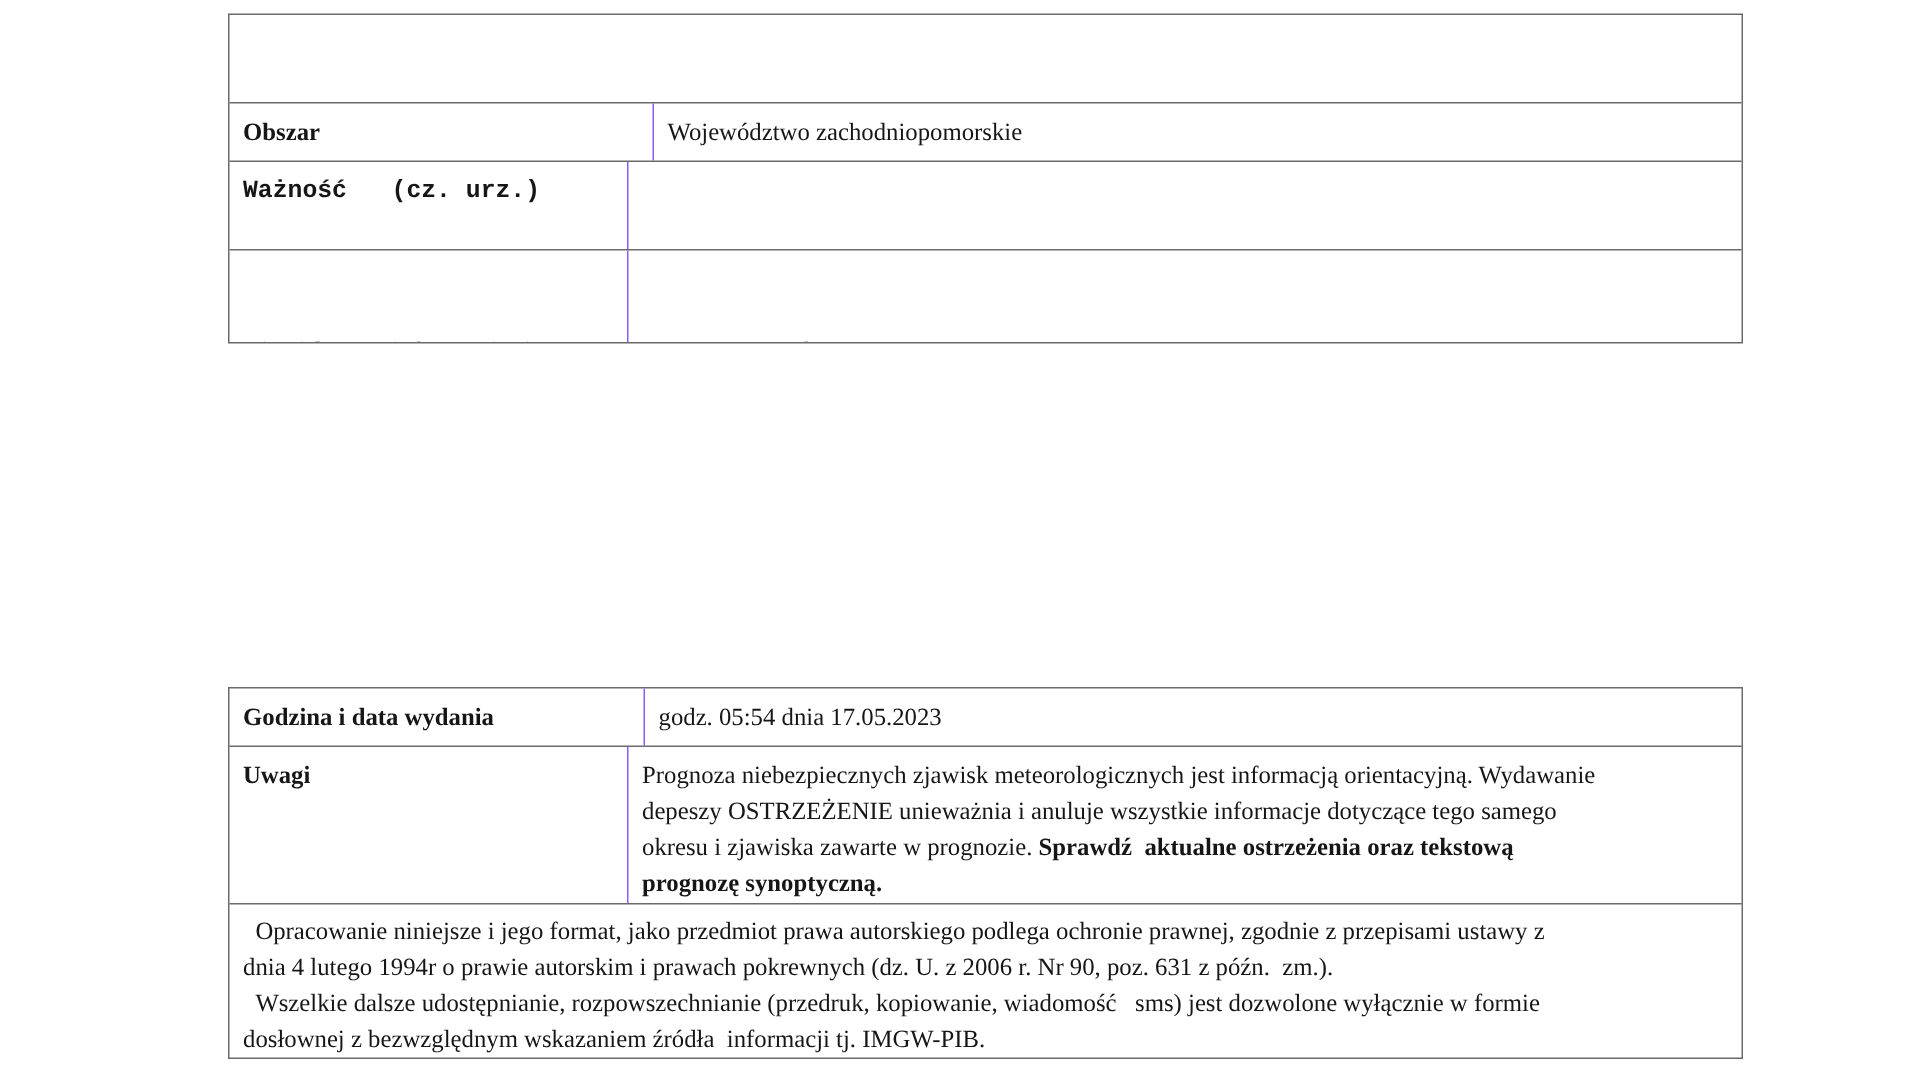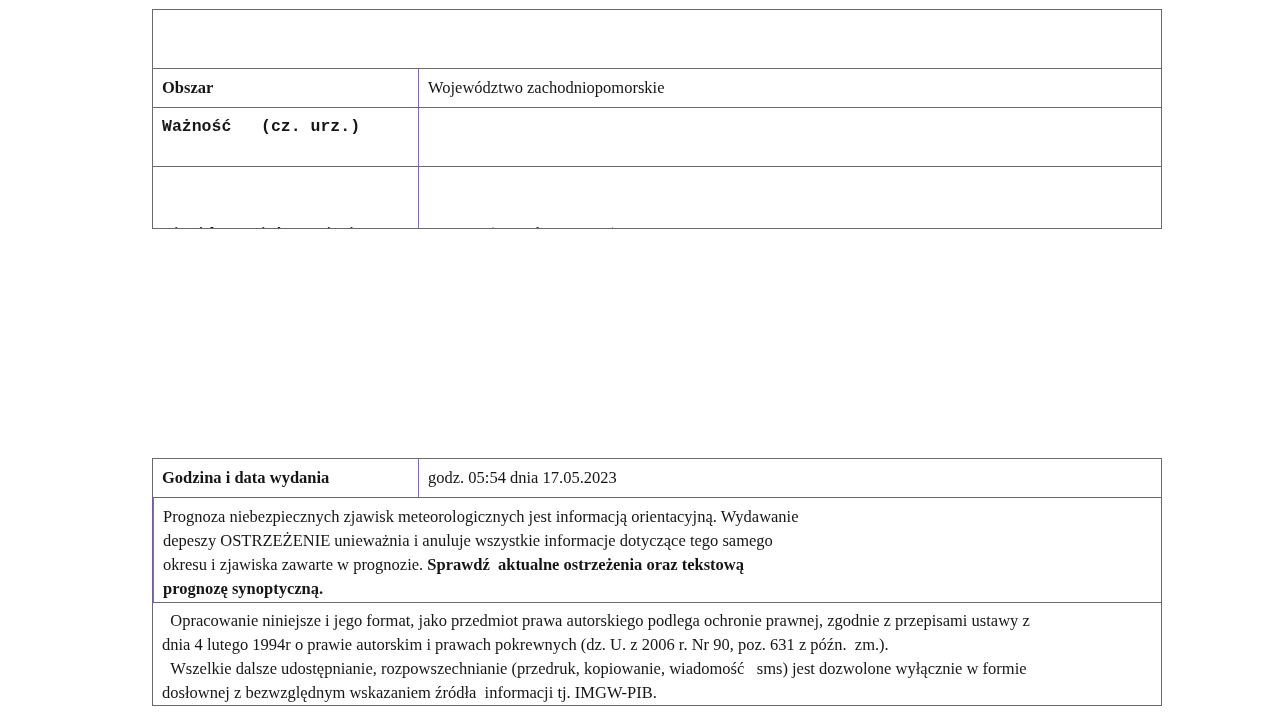--- a/index.html
+++ b/index.html
@@ -26,24 +26,24 @@
   #forecast-table { top: 9px; }
   #issue-table   { top: 458px; }
 
   .row {
     display: flex;
     box-sizing: border-box;
   }
   .row + .row { border-top: 1px solid #6a6a6a; }
 
   .r-header   { height: 58px; }
-  .r-obszar   { height: 39px; }
+  .r-obszar   { height: 39px; gap: 17px; }
   .r-waznosc  { height: 59px; font-family: Liberation Mono, monospace; }
   .r-zjawisko { height: 62px; }
-  .r-godzina  { height: 38px; }
+  .r-godzina  { height: 38px; gap: 11px; }
   .r-uwagi    { height: 105px; }
   .r-footer   { height: 103px; }
 
   .cell {
     box-sizing: border-box;
     white-space: pre-wrap;
     font-size: 16.5px;
     line-height: 24px;
     padding: 7px 8px 0 9px;
     overflow: hidden;
@@ -116,20 +116,21 @@
   </div>
 
   <div class="tbl" id="issue-table">
 
     <div class="row r-godzina">
       <div class="cell label-cell">Godzina i data wydania</div>
       <div class="cell value-cell">godz. 05:54 dnia 17.05.2023</div>
     </div>
 
     <div class="row r-uwagi">
+      <div class="cell label-cell">Uwagi</div>
       <div class="cell value-cell"><span>Prognoza niebezpiecznych zjawisk meteorologicznych jest informacją orientacyjną. Wydawanie
 depeszy OSTRZEŻENIE unieważnia i anuluje wszystkie informacje dotyczące tego samego
 okresu i zjawiska zawarte w prognozie. </span><span class="b">Sprawdź  aktualne ostrzeżenia oraz tekstową
 prognozę synoptyczną.</span></div>
     </div>
 
     <div class="row r-footer">
       <div class="cell footer-cell">  Opracowanie niniejsze i jego format, jako przedmiot prawa autorskiego podlega ochronie prawnej, zgodnie z przepisami ustawy z
 dnia 4 lutego 1994r o prawie autorskim i prawach pokrewnych (dz. U. z 2006 r. Nr 90, poz. 631 z późn.  zm.).
   Wszelkie dalsze udostępnianie, rozpowszechnianie (przedruk, kopiowanie, wiadomość   sms) jest dozwolone wyłącznie w formie

